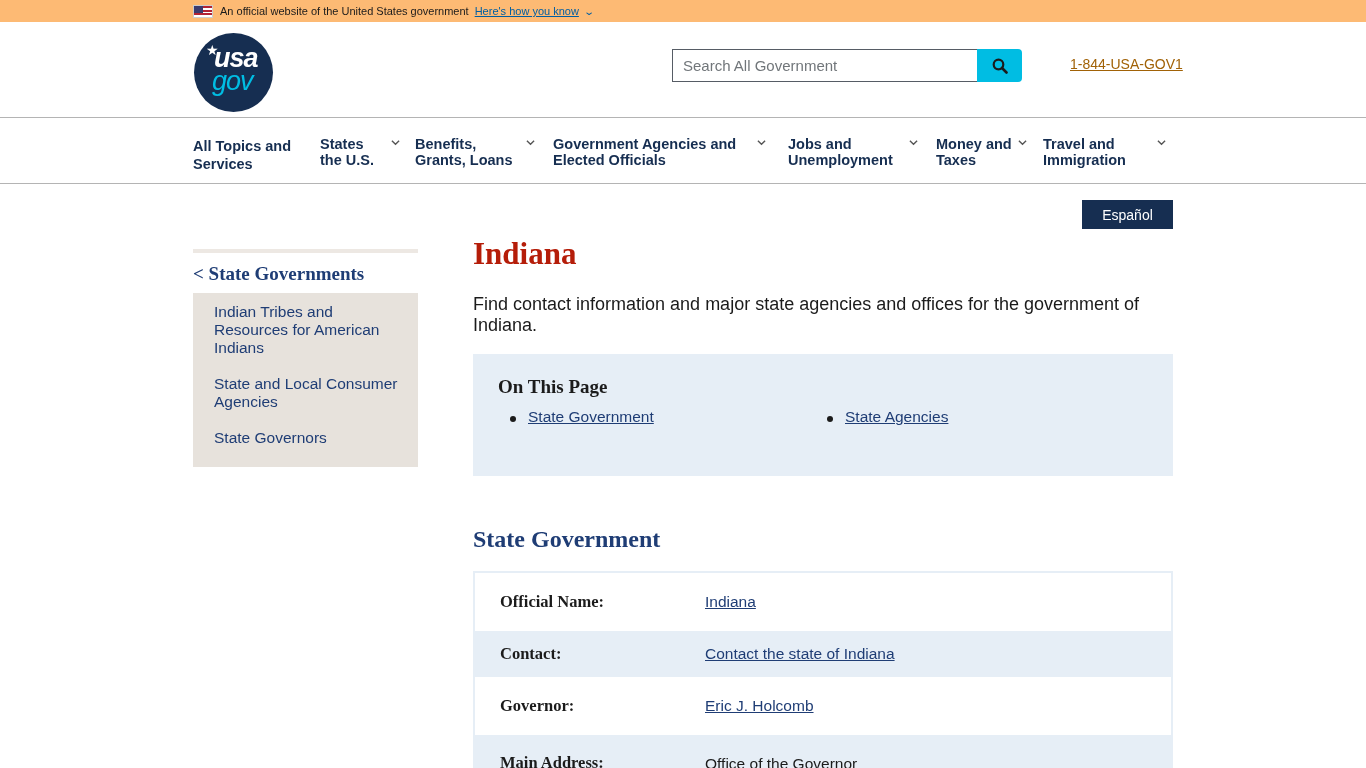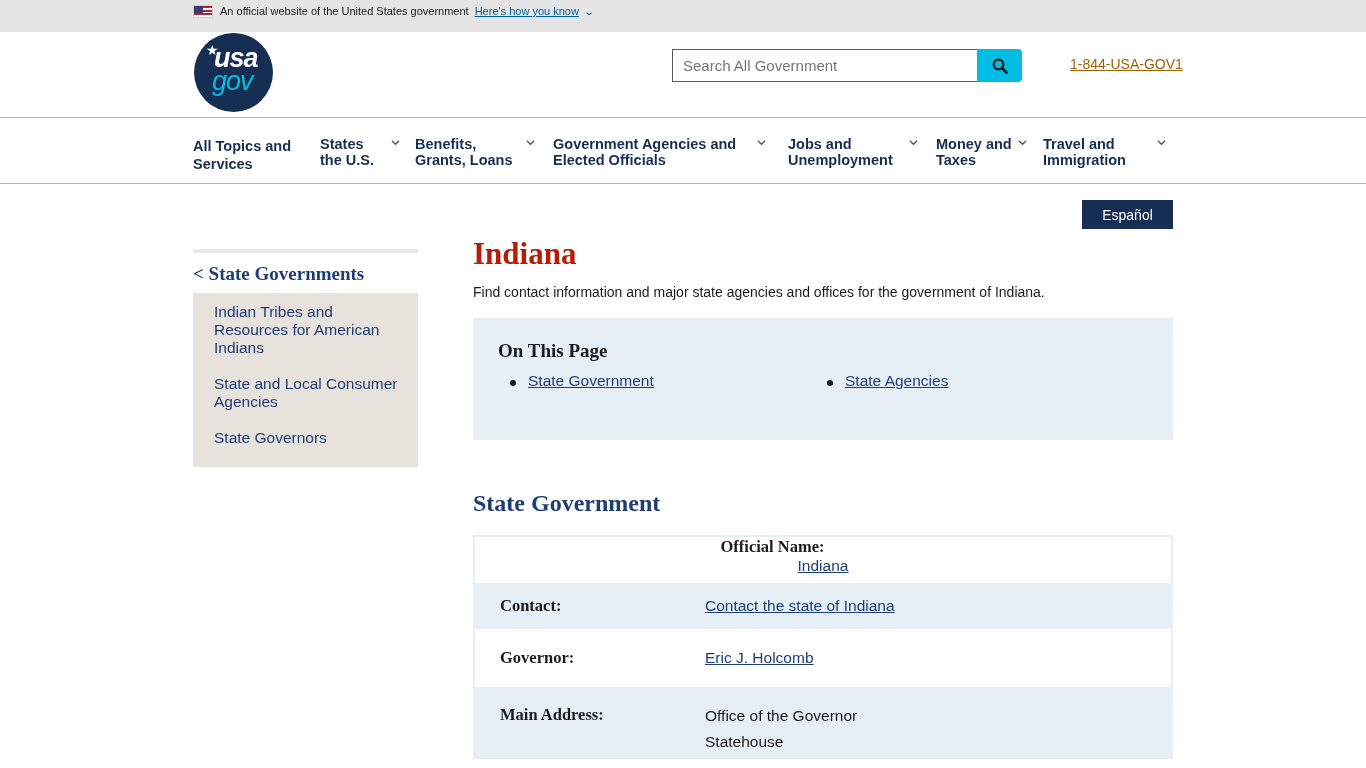--- a/index.html
+++ b/index.html
@@ -1,19 +1,19 @@
 <!DOCTYPE html>
 <html><head>
 <meta charset="utf-8">
 <style>
   * { box-sizing: border-box; margin: 0; padding: 0; }
   html, body { width: 1366px; height: 768px; overflow: hidden; background: #ffffff; }
   body { font-family: "Liberation Sans", sans-serif; color: #1b1b1b; position: relative; }
 
-  .gov-banner { height: 32px; background: #e5e5e5; }
+  .gov-banner { height: 22px; background: #fdba74; }
   .gov-banner .inner { position: absolute; left: 193px; top: 0; height: 22px; display: flex; align-items: center; font-size: 11px; }
   .flag { width: 20px; height: 13px; margin-right: 7px; position: relative; background: repeating-linear-gradient(to bottom, #b22234 0 1.86px, #fff 1.86px 3.72px); border: 1px solid #ccc; }
   .flag::before { content: ""; position: absolute; left: 0; top: 0; width: 9px; height: 7px; background: #3c3b6e; }
   .gov-banner .official { color: #1b1b1b; }
   .gov-banner .how { color: #005ea2; text-decoration: underline; margin-left: 6px; cursor: pointer; }
   .gov-banner .chev { color: #005ea2; margin-left: 6px; font-size: 10px; display: inline-block; transform: scaleX(1.4); }
 
   .header { position: absolute; top: 22px; left: 0; width: 1366px; height: 96px; border-bottom: 1px solid #b4b4b4; }
   .logo { position: absolute; left: 194px; top: 11px; width: 79px; height: 79px; border-radius: 50%; background: #162e51; overflow: hidden; cursor: pointer; }
   .logo .usa { position: absolute; left: 20px; top: 10px; color: #fff; font-weight: bold; font-size: 27px; font-style: italic; letter-spacing: -1px; }
@@ -34,36 +34,36 @@
 
   .sidenav { position: absolute; left: 193px; top: 249px; width: 225px; }
   .sidenav .topbar { height: 4px; background: #ede8e3; }
   .sidenav .parent { display: block; padding: 10px 0 8px 0; font-family: "Liberation Serif", serif; font-weight: bold; font-size: 19px; color: #1f3d75; cursor: pointer; }
   .sidenav .children { background: #e7e2dc; padding: 10px 0 12px 21px; }
   .sidenav .child { display: block; font-size: 15.5px; line-height: 18px; color: #1f3d75; margin-bottom: 18px; cursor: pointer; padding-right: 10px; }
   .sidenav .child:last-child { margin-bottom: 8px; }
 
   .main { position: absolute; left: 473px; top: 236px; width: 700px; }
   .page-title { font-family: "Liberation Serif", serif; font-size: 31px; font-weight: bold; color: #b51d09; height: 46px; }
-  .intro { margin-top: 2px; font-size: 14px; color: #1b1b1b; }
+  .intro { margin-top: 12px; font-size: 18px; color: #1b1b1b; }
   .otp { margin-top: 18px; height: 122px; background: #e6eef6; padding: 22px 25px; }
   .otp h2 { font-family: Liberation Serif, serif; font-size: 19px; font-weight: bold; color: #1b1b1b; }
   .otp ul { display: flex; margin-top: 10px; list-style: none; }
   .otp li { width: 317px; font-size: 15.5px; padding-left: 30px; position: relative; }
   .otp li::before { content: ""; position: absolute; left: 12px; top: 8px; width: 6px; height: 6px; border-radius: 50%; background: #1b1b1b; }
   .otp li a { color: #1f3d75; text-decoration: underline; cursor: pointer; }
 
   .section-title { margin-top: 50px; font-family: "Liberation Serif", serif; font-size: 24px; font-weight: bold; color: #1f3d75; }
   .table { margin-top: 18px; border: 2px solid #e6eef6; }
   .row { display: flex; align-items: center; padding: 0 25px; }
   .row:nth-child(even) { background: #e6eef6; }
   .row .label { width: 205px; font-family: "Liberation Serif", serif; font-weight: bold; font-size: 16.5px; color: #1b1b1b; }
   .row .val { font-size: 15.5px; color: #1b1b1b; }
   .row .val a { color: #1f3d75; text-decoration: underline; cursor: pointer; }
-  .row.r1 { height: 46px; flex-direction: column; }
+  .row.r1 { height: 58px; }
   .row.r2 { height: 58px; }
   .row.r3 { height: 46px; }
   .row.r4 { height: 70px; align-items: flex-start; padding-top: 16px; }
   .row.r4 .val div { line-height: 26px; }
   .row.r4 .label { padding-top: 2px; }
 </style>
 </head>
 <body>
 
 <div class="gov-banner">

